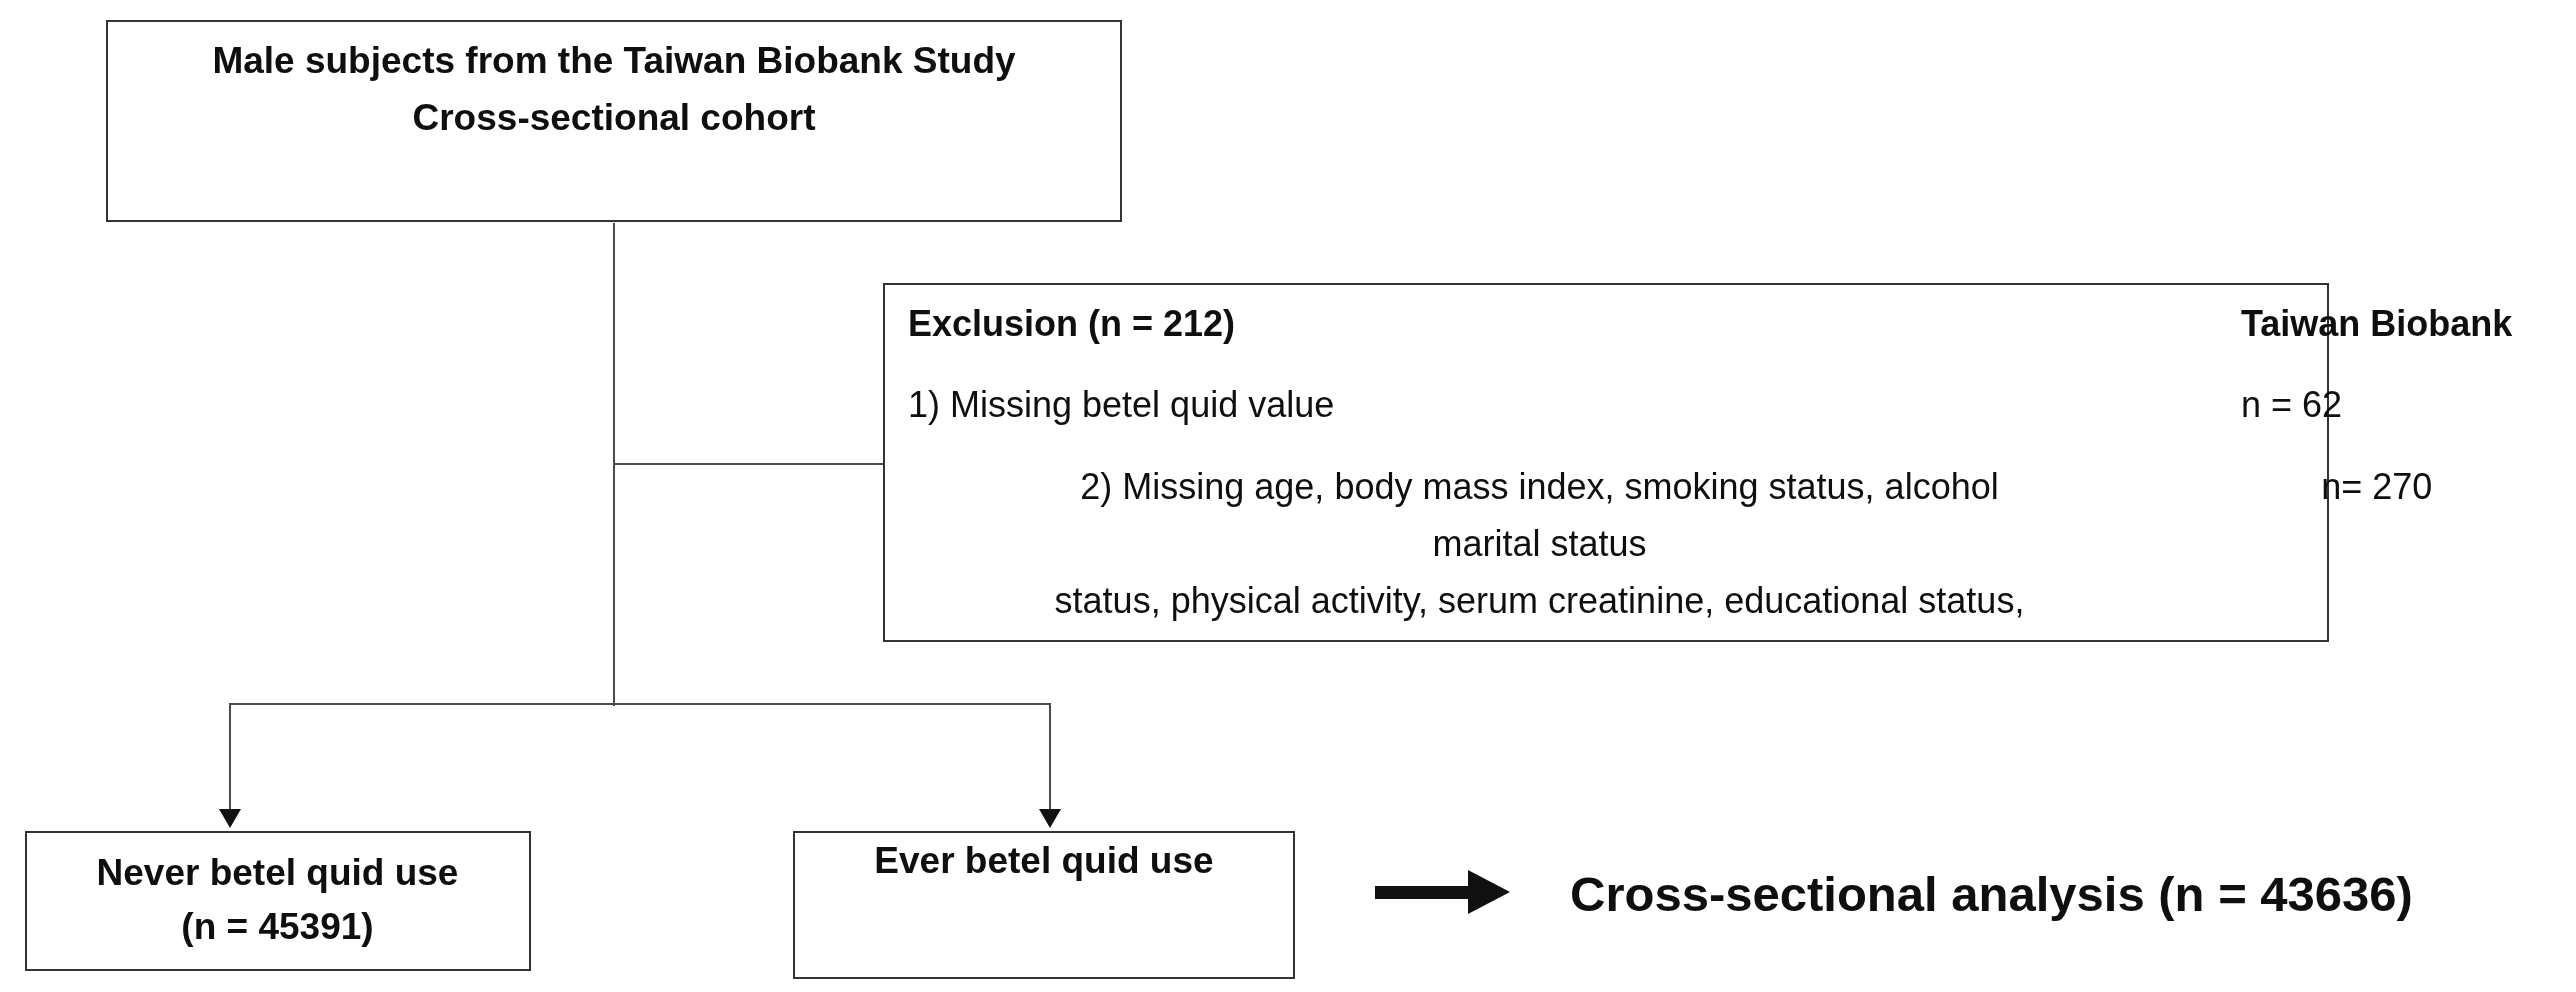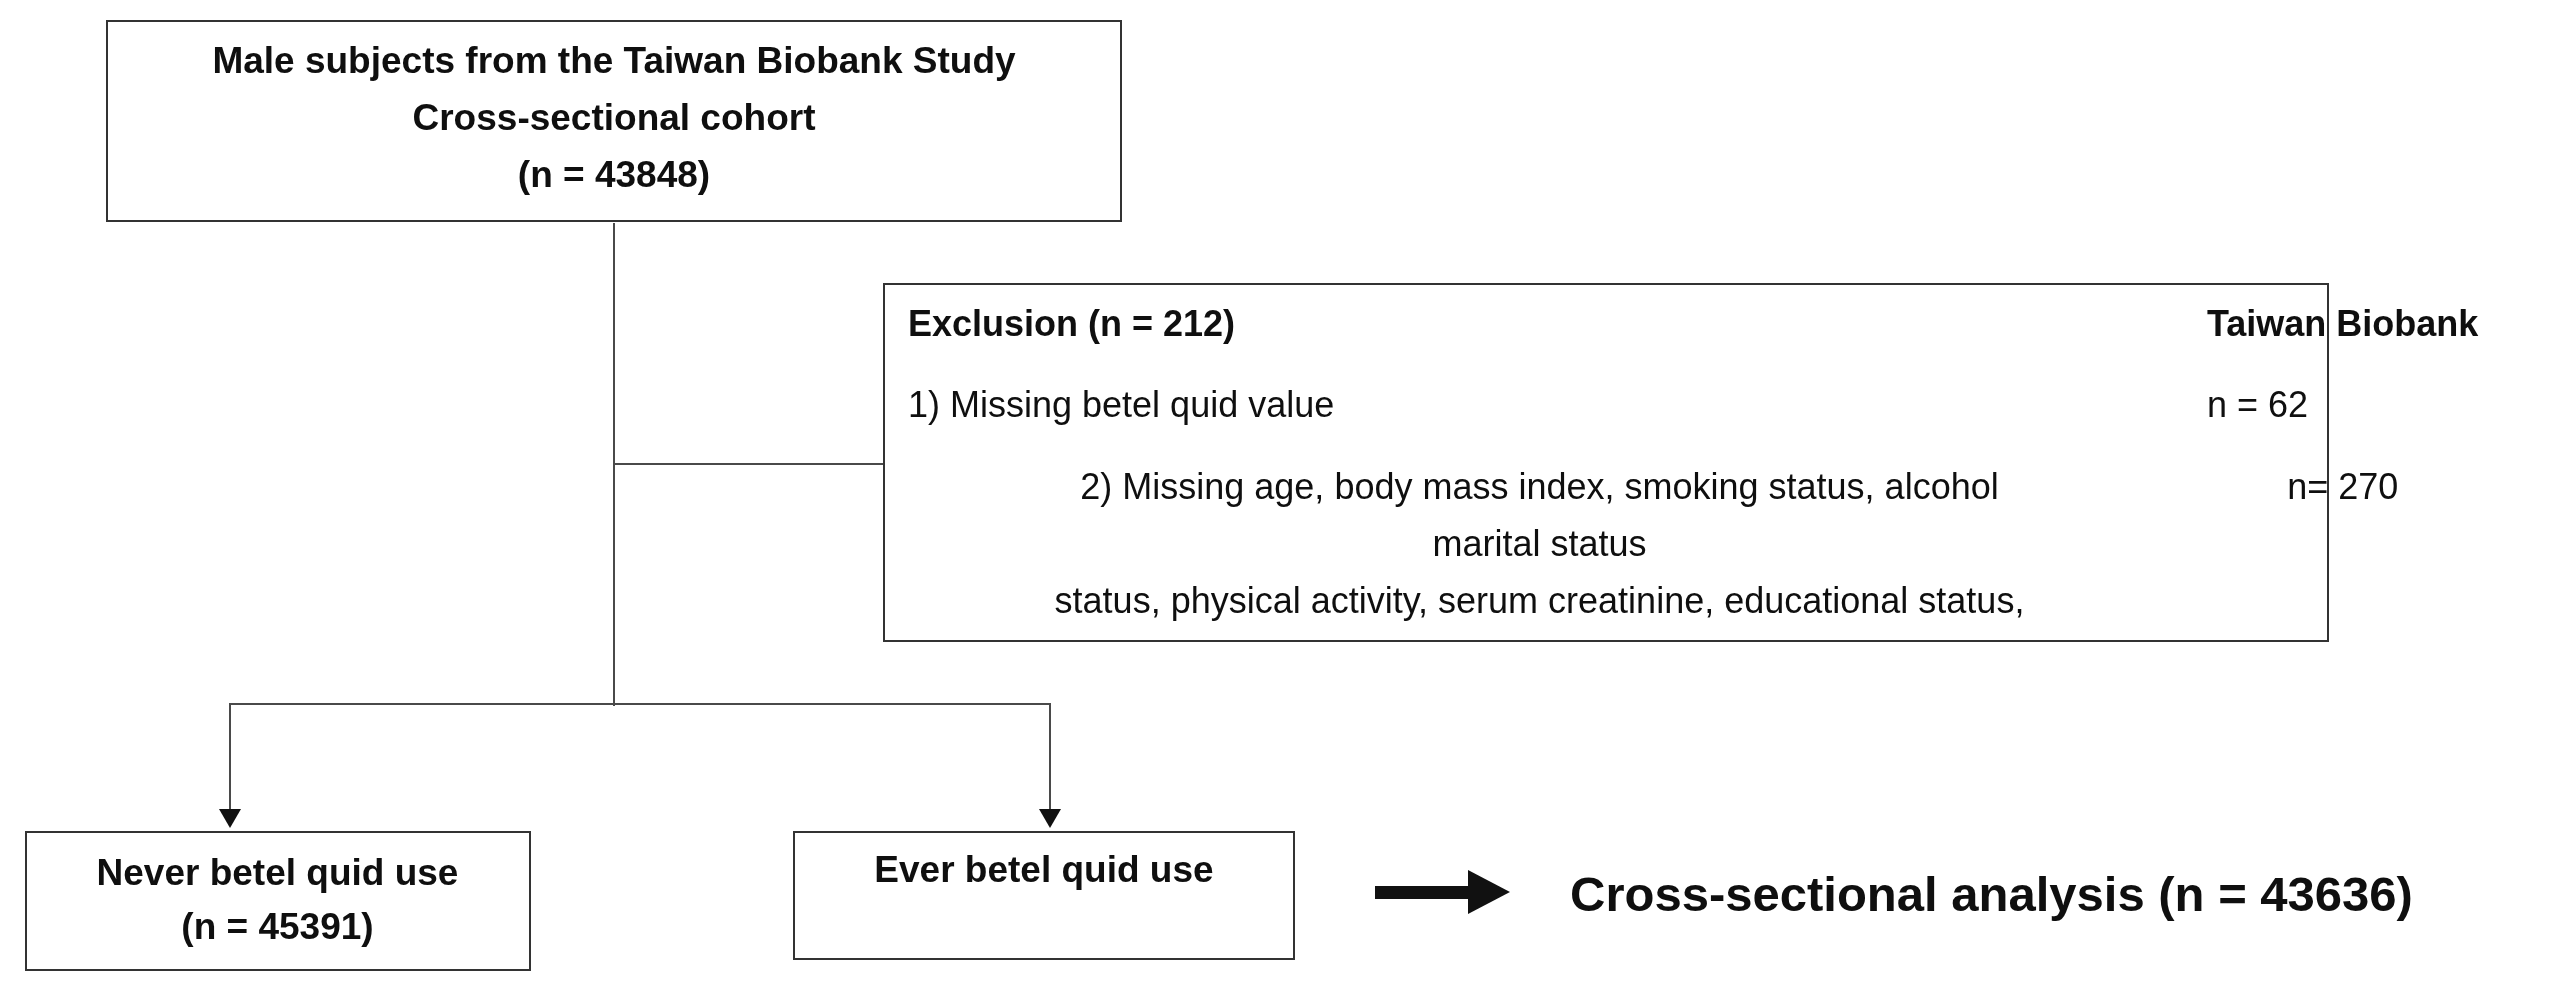--- a/index.html
+++ b/index.html
@@ -40,39 +40,39 @@
     padding-top: 9.8px;
     font-size: 37px; line-height: 57px; font-weight: bold;
   }
 
   
   .exclusion-box {
     left: 883px; top: 283px;
     width: 1446px; height: 359px;
     padding: 9.8px 23px;
     display: flex;
-    font-size: 36px; line-height: 57px;
+    font-size: 36px; line-height: 57px; gap: 34px;
   }
   .excl-left { width: 1263px; flex: none; }
   .excl-right { flex: 1; margin-left: 36px; }
   .para { margin: 0 0 24.5px 0; }
   .para:last-child { margin-bottom: 0; text-align: center; }
   .nowrap { white-space: nowrap; }
 
   
   .never-box {
     left: 24.5px; top: 831px;
     width: 506px; height: 140px;
     padding-top: 13px;
     font-size: 37px; line-height: 54px; font-weight: bold;
   }
   .ever-box {
     left: 793px; top: 831px;
-    width: 502px; height: 129px;
-    padding-top: 10px;
+    width: 502px; height: 148px;
+    padding-top: 1px;
     font-size: 37px; line-height: 54px; font-weight: bold;
   }
 
   
   .connector {
     position: absolute;
     background: var(--color-connector);
   }
   .vline-main   { left: 613px;  top: 223px; width: 2.4px;    height: 483px; }
   .hline-excl   { left: 613px;  top: 463px; width: 271px;  height: 2.4px; }
@@ -116,21 +116,20 @@
   }
 </style>
 </head>
 <body>
 
 <div class="canvas">
 
   <div class="box center-box top-box">
     <div>Male subjects from the Taiwan Biobank Study</div>
     <div>Cross-sectional cohort</div>
-    <div>(n = 43848)</div>
   </div>
 
   <div class="connector vline-main"></div>
   <div class="connector hline-excl"></div>
   <div class="connector hline-branch"></div>
   <div class="connector vline-left"></div>
   <div class="connector vline-right"></div>
   <div class="arrowhead-down arrowhead-left-pos"></div>
   <div class="arrowhead-down arrowhead-right-pos"></div>
 

